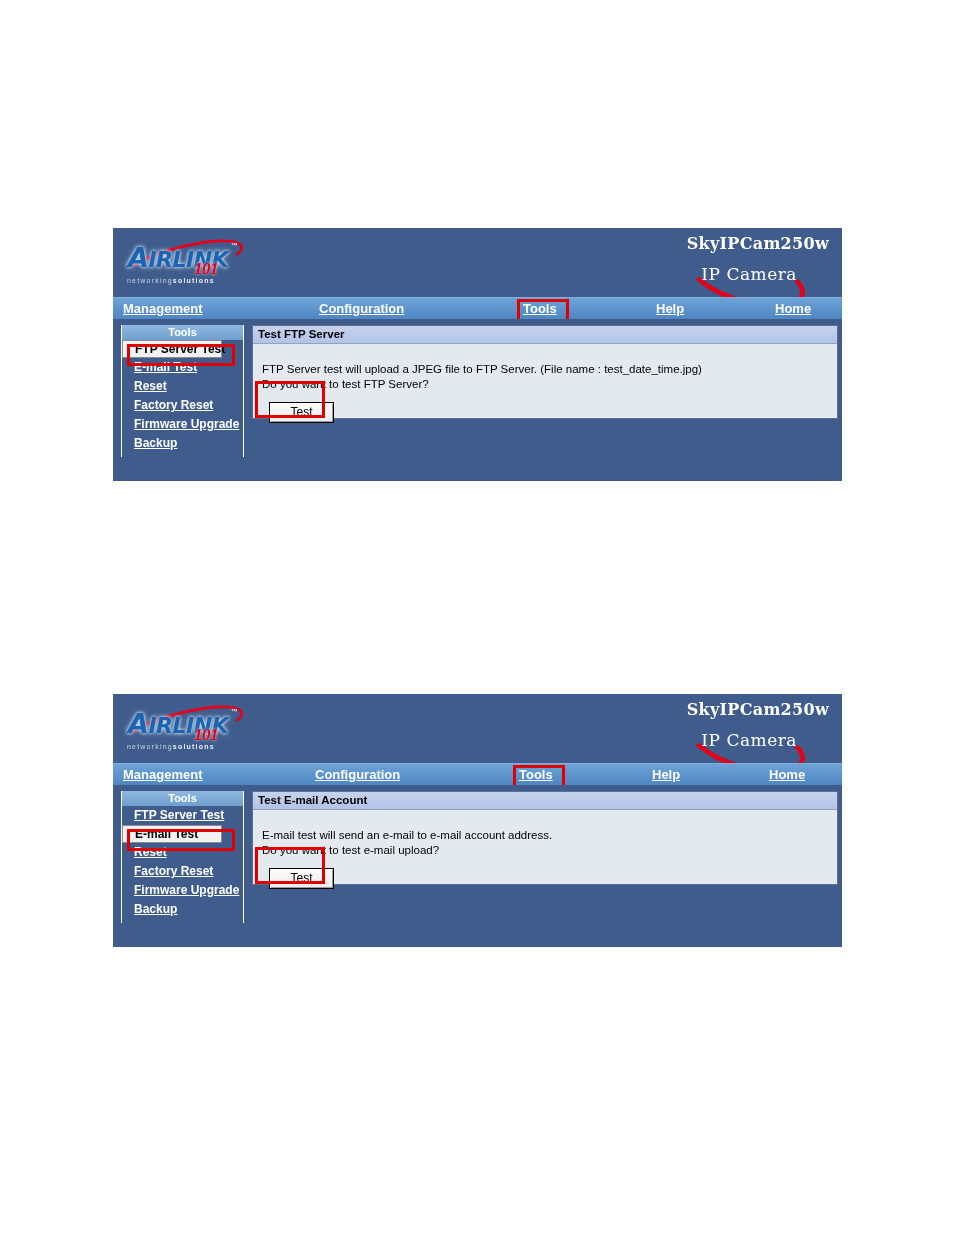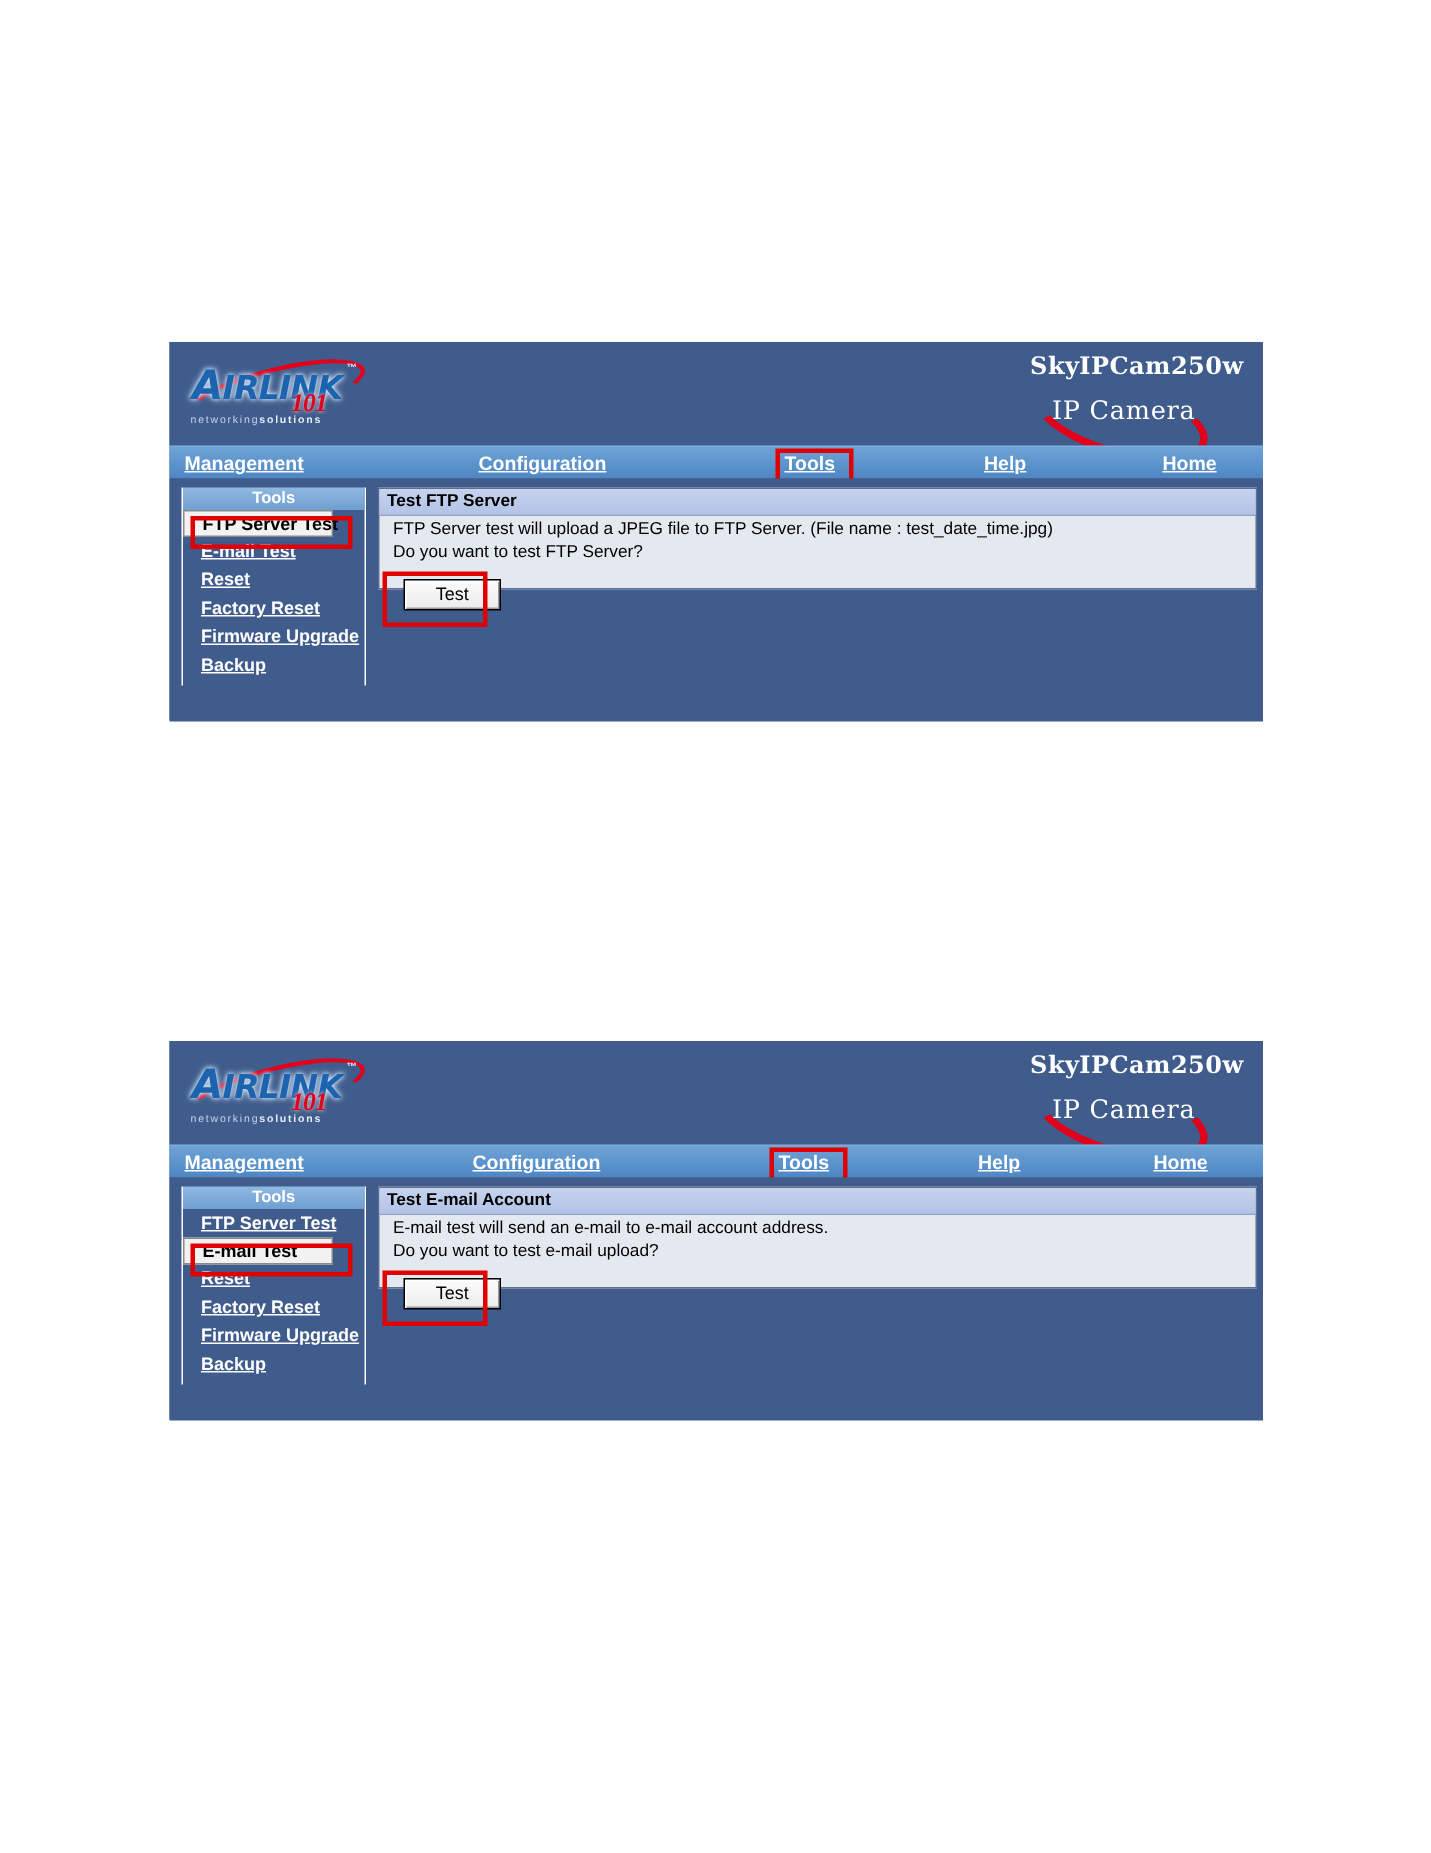--- a/index.html
+++ b/index.html
@@ -233,37 +233,37 @@
   }
   .anno-side-1 { top: 19px; }
   .anno-side-2 { top: 38px; }
 
   
   .panel {
     position: absolute;
     left: 139px;
     top: 6px;
     right: 4px;
-    height: 68px;
+    height: 94px;
     border: 1px solid #5a6f92;
     background: #e4e8ef;
     box-sizing: border-box;
   }
   .panel-head {
     height: 17px;
     line-height: 17px;
     background: linear-gradient(to bottom, #c6d3ee 0%, #b2c3e6 100%);
     border-bottom: 1px solid #8fa2c8;
     font-size: 11.5px;
     font-weight: bold;
     color: #000000;
     padding-left: 5px;
   }
   .panel-body {
-    padding: 2px 0 0 9px;
+    padding: 18px 0 0 9px;
     font-size: 11.5px;
     color: #000000;
   }
   .panel-line { line-height: 15px; white-space: nowrap; }
   .test-btn {
     margin: 10px 0 0 7px;
     display: inline-block;
     min-width: 47px;
     text-align: center;
     padding: 2px 8px 3px 8px;

